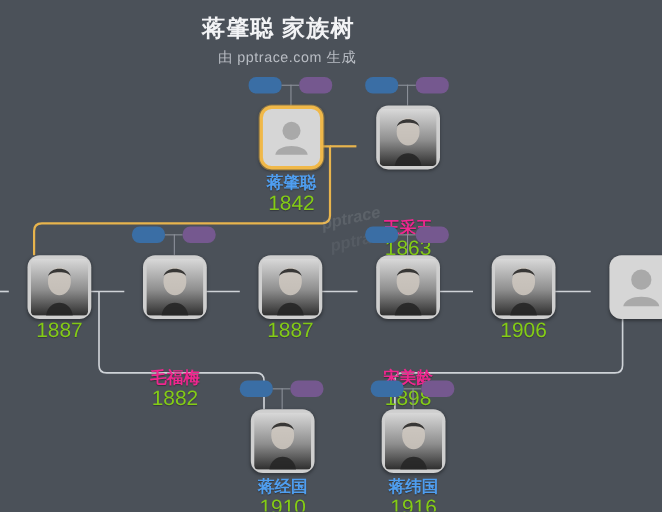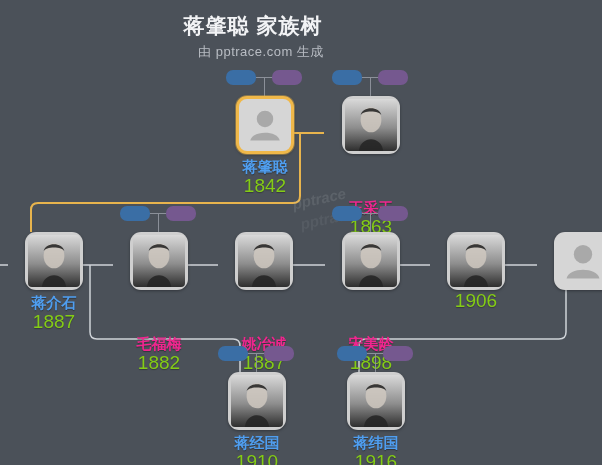--- a/index.html
+++ b/index.html
@@ -161,21 +161,20 @@
       <stop offset="100%" stop-color="#2e2e2e"></stop>
                 </linearGradient>
               </defs>
     <rect width="60" height="60" fill="url(#g2)"></rect>
     <ellipse cx="30" cy="24" rx="12" ry="14.5" fill="#cfc8c0" opacity=".85"></ellipse>
     <path d="M16 60 C18 42 42 42 44 60 Z" fill="#262626" opacity=".9"></path>
     <path d="M18 19 C20 8 40 8 42 19 C40 13 20 13 18 19Z" fill="#1d1d1d" opacity=".85"></path>
   </svg>
           </div>
            </div>
-        <div class="pname male">蒋介石</div>
         <div class="pyear">1887</div>
       </div>
       <div class="node" style="left: 113px; top: 232px;">
         <div class="badges">
       <span class="pill blue"></span>
       <span class="pill-bar"></span>
       <span class="pill purple"></span>
       <span class="pill-stem"></span>
     </div>
         <div class="avatar photo ">
@@ -209,21 +208,20 @@
       <stop offset="100%" stop-color="#2e2e2e"></stop>
                 </linearGradient>
               </defs>
     <rect width="60" height="60" fill="url(#g4)"></rect>
     <ellipse cx="30" cy="24" rx="12" ry="14.5" fill="#cfc8c0" opacity=".85"></ellipse>
     <path d="M16 60 C18 42 42 42 44 60 Z" fill="#262626" opacity=".9"></path>
     <path d="M18 19 C20 8 40 8 42 19 C40 13 20 13 18 19Z" fill="#1d1d1d" opacity=".85"></path>
   </svg>
           </div>
            </div>
-        <div class="pname female">姚冶诚</div>
         <div class="pyear">1887</div>
       </div>
       <div class="node" style="left: 325px; top: 232px;">
         <div class="badges">
       <span class="pill blue"></span>
       <span class="pill-bar"></span>
       <span class="pill purple"></span>
       <span class="pill-stem"></span>
     </div>
         <div class="avatar photo ">

